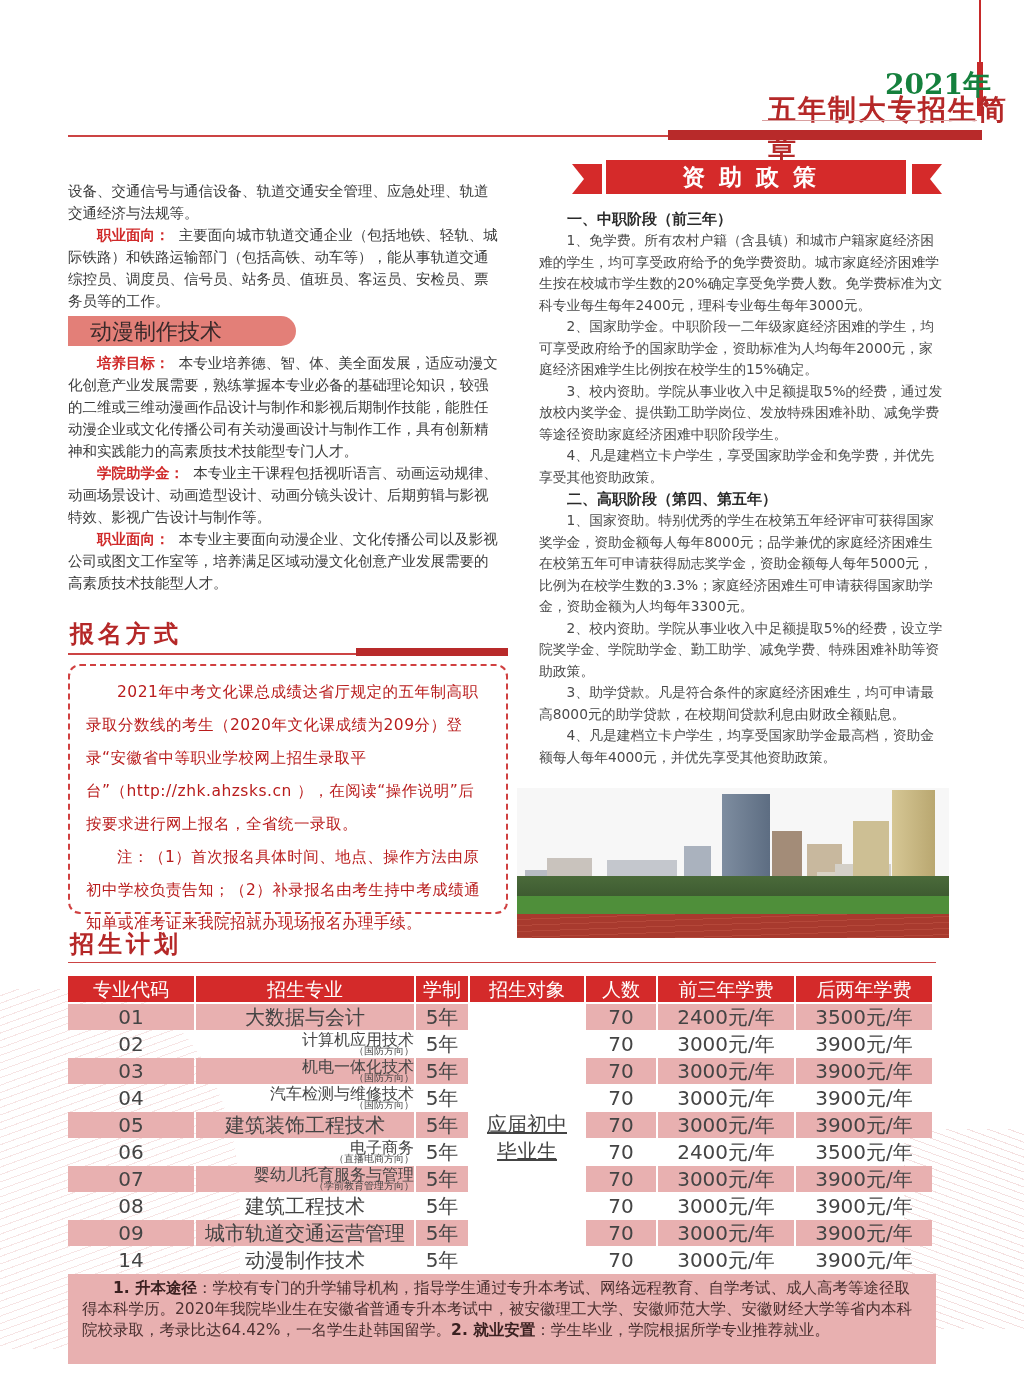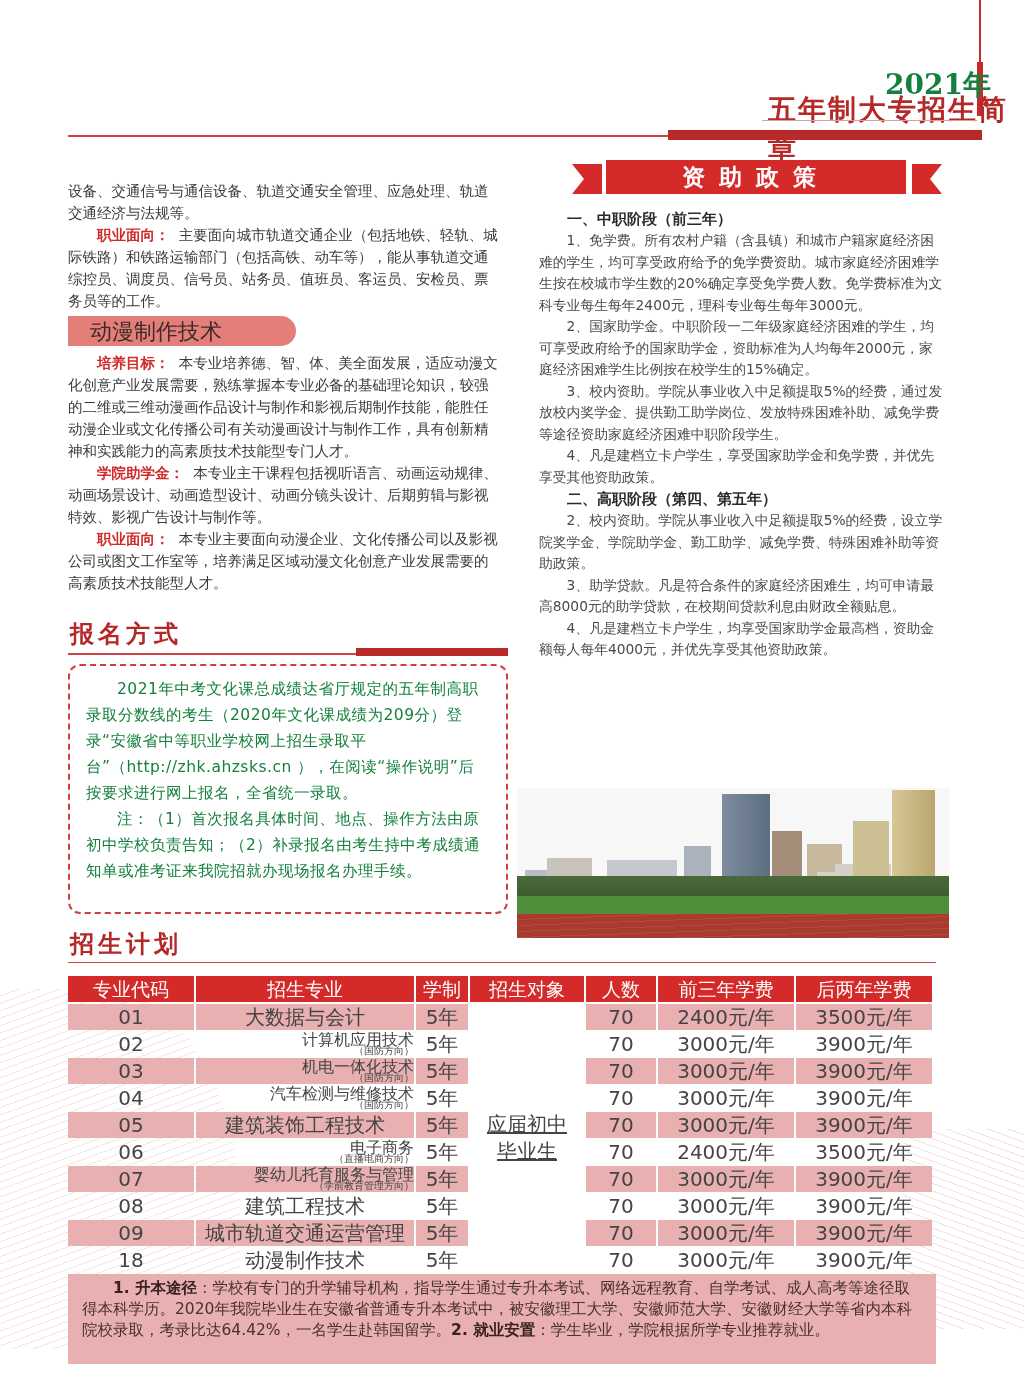--- a/index.html
+++ b/index.html
@@ -28,21 +28,21 @@
   .left-col { position: absolute; left: 68px; top: 180px; width: 432px; }
   .major-pill { position: absolute; left: 68px; top: 316px; width: 228px; height: 30px; background: #e37f78; border-radius: 0 16px 16px 0; }
   .major-pill span { position: absolute; left: 22px; top: 1px; font-size: 22px; color: #3a2a2a; }
   .left-col2 { position: absolute; left: 68px; top: 352px; width: 432px; }
 
   .sec-title { position: absolute; font-size: 24px; font-weight: bold; color: #b52828; letter-spacing: 4px; }
   .sec-line-thin { position: absolute; height: 2px; background: #c44; }
   .sec-line-thick { position: absolute; height: 8px; background: #b82a2a; }
 
   .reg-box { position: absolute; left: 68px; top: 664px; width: 440px; height: 250px; border: 2px dashed #d04040; border-radius: 12px; padding: 10px 16px 0 16px; }
-  .reg-box .p { color: #15803d; font-size: 15.5px; line-height: 26px; letter-spacing: 0.5px; }
+  .reg-box .p { color: #b91c1c; font-size: 15.5px; line-height: 33px; letter-spacing: 0.5px; }
 
   
   .ribbon { position: absolute; left: 572px; top: 160px; width: 370px; height: 34px; }
   .ribbon .rb-main { position: absolute; left: 34px; top: 0; width: 300px; height: 34px; background: #d52a2a; text-align: center; }
   .ribbon .rb-main span { font-size: 23px; color: #fff; letter-spacing: 14px; line-height: 34px; font-weight: bold; }
   .ribbon .rb-l { position: absolute; left: 0; top: 4px; width: 0; height: 0; border-top: 15px solid #d52a2a; border-bottom: 15px solid #d52a2a; border-left: 12px solid transparent; }
   .ribbon .rb-l2 { position: absolute; left: 12px; top: 4px; width: 18px; height: 30px; background: #d52a2a; }
   .ribbon .rb-r { position: absolute; right: 0; top: 4px; width: 0; height: 0; border-top: 15px solid #d52a2a; border-bottom: 15px solid #d52a2a; border-right: 12px solid transparent; }
   .ribbon .rb-r2 { position: absolute; right: 12px; top: 4px; width: 18px; height: 30px; background: #d52a2a; }
 
@@ -120,20 +120,21 @@
   <div class="rb-r"></div>
 </div>
 
 <div class="right-col">
   <div class="h">一、中职阶段（前三年）</div>
   <p class="p indent">1、免学费。所有农村户籍（含县镇）和城市户籍家庭经济困难的学生，均可享受政府给予的免学费资助。城市家庭经济困难学生按在校城市学生数的20%确定享受免学费人数。免学费标准为文科专业每生每年2400元，理科专业每生每年3000元。</p>
   <p class="p indent">2、国家助学金。中职阶段一二年级家庭经济困难的学生，均可享受政府给予的国家助学金，资助标准为人均每年2000元，家庭经济困难学生比例按在校学生的15%确定。</p>
   <p class="p indent">3、校内资助。学院从事业收入中足额提取5%的经费，通过发放校内奖学金、提供勤工助学岗位、发放特殊困难补助、减免学费等途径资助家庭经济困难中职阶段学生。</p>
   <p class="p indent">4、凡是建档立卡户学生，享受国家助学金和免学费，并优先享受其他资助政策。</p>
   <div class="h">二、高职阶段（第四、第五年）</div>
+  <p class="p indent">1、国家资助。特别优秀的学生在校第五年经评审可获得国家奖学金，资助金额每人每年8000元；品学兼优的家庭经济困难生在校第五年可申请获得励志奖学金，资助金额每人每年5000元，比例为在校学生数的3.3%；家庭经济困难生可申请获得国家助学金，资助金额为人均每年3300元。</p>
   <p class="p indent">2、校内资助。学院从事业收入中足额提取5%的经费，设立学院奖学金、学院助学金、勤工助学、减免学费、特殊困难补助等资助政策。</p>
   <p class="p indent">3、助学贷款。凡是符合条件的家庭经济困难生，均可申请最高8000元的助学贷款，在校期间贷款利息由财政全额贴息。</p>
   <p class="p indent">4、凡是建档立卡户学生，均享受国家助学金最高档，资助金额每人每年4000元，并优先享受其他资助政策。</p>
 </div>
 
 <div class="photo">
   <div class="bld" style="left:8px; width:30px; height:16px; background:#b8bcc4;"></div>
   <div class="bld" style="left:30px; width:45px; height:28px; background:#c9c3bd;"></div>
   <div class="bld" style="left:90px; width:70px; height:26px; background:#c4c7cd;"></div>
   <div class="bld" style="left:167px; width:27px; height:40px; background:#aab2be;"></div>
@@ -229,21 +230,21 @@
   </div>
   <div class="trow shade" style="top:244px">
     <div class="cell c0 s">09</div>
     <div class="cell c1 s">城市轨道交通运营管理</div>
     <div class="cell c2 s">5年</div>
     <div class="cell c4 s">70</div>
     <div class="cell c5 s">3000元/年</div>
     <div class="cell c6 s">3900元/年</div>
   </div>
   <div class="trow" style="top:271px">
-    <div class="cell c0">18</div>
+    <div class="cell c0">14</div>
     <div class="cell c1">动漫制作技术</div>
     <div class="cell c2">5年</div>
     <div class="cell c4">70</div>
     <div class="cell c5">3000元/年</div>
     <div class="cell c6">3900元/年</div>
   </div>
 
   <div class="target">
     <div>应届初中</div>
     <div>毕业生</div>

